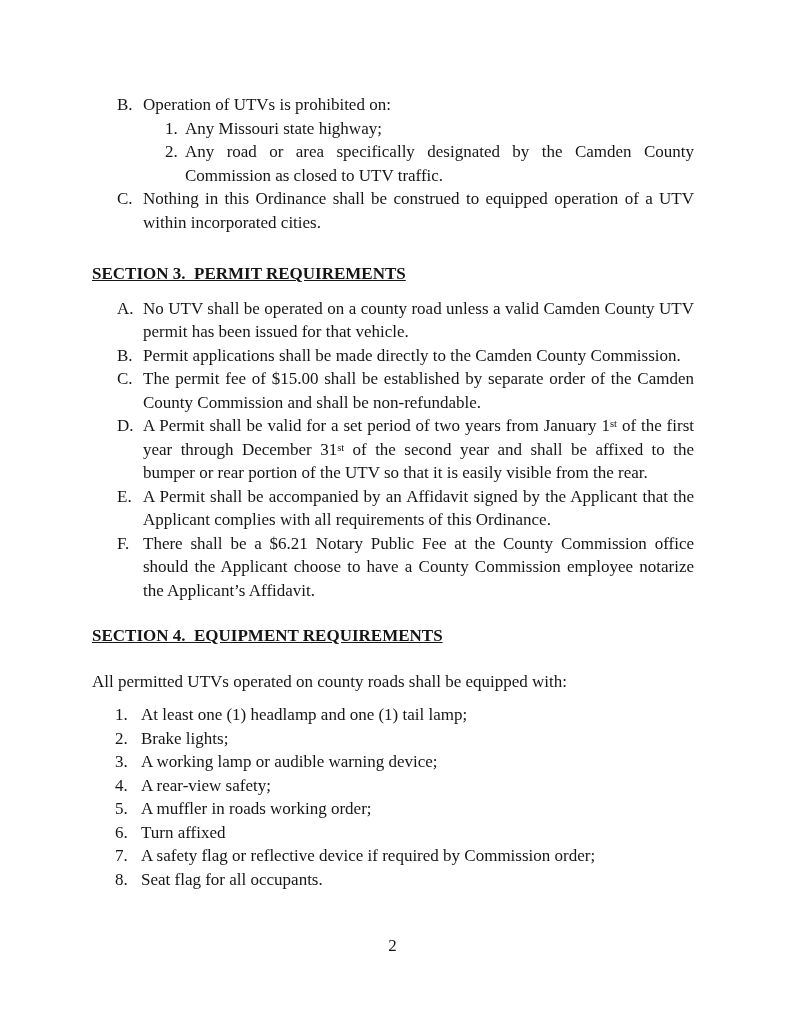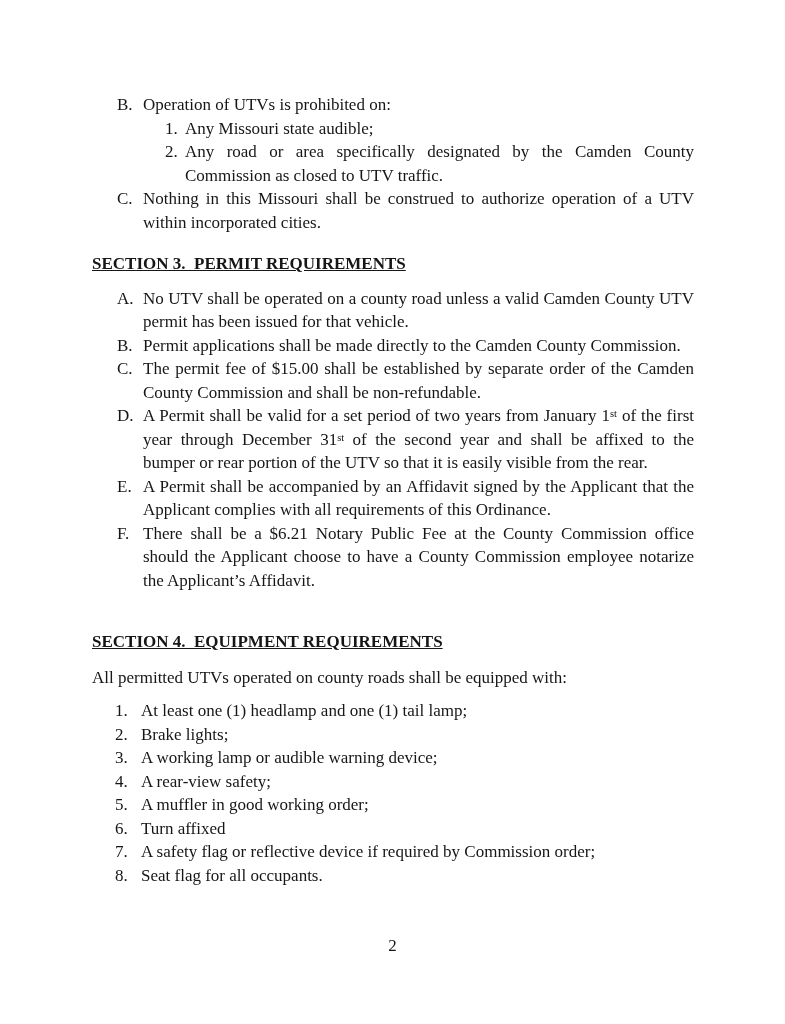--- a/index.html
+++ b/index.html
@@ -20,24 +20,24 @@
   .li > .marker { flex: 0 0 26px; }
   .li > .txt { flex: 1 1 auto; text-align: justify; }
   .outer { margin-left: 25px; }
   .sublist { margin-left: 22px; }
   .sub > .marker { flex: 0 0 20px; }
   .heading {
     font-weight: bold;
     text-decoration: underline;
     white-space: pre-wrap;
   }
-  .sec3-heading { margin-top: 18px; }
+  .sec3-heading { margin-top: 28px; }
   .sec3-list { margin-top: 11px; }
-  .sec4-heading { margin-top: 38px; }
-  .sec4-intro { margin-top: 12px; text-align: justify; }
+  .sec4-heading { margin-top: 22px; }
+  .sec4-intro { margin-top: 22px; text-align: justify; }
   .equip-list { margin-top: 10px; }
   .equip { margin-left: 23px; }
   .equip > .marker { flex: 0 0 26px; }
   sup { font-size: 0.62em; line-height: 0; vertical-align: 0.42em; }
   .page-number {
     position: absolute;
     top: 934px;
     left: 0;
     right: 0;
     text-align: center;
@@ -50,32 +50,32 @@
   <div class="content">
 
     <div>
       <div class="li outer">
         <span class="marker">B.</span>
         <div class="txt">
           <div>Operation of UTVs is prohibited on:</div>
           <div class="sublist">
             <div class="li sub">
               <span class="marker">1.</span>
-              <span class="txt">Any Missouri state audible;</span>
+              <span class="txt">Any Missouri state highway;</span>
             </div>
             <div class="li sub">
               <span class="marker">2.</span>
               <span class="txt">Any road or area specifically designated by the Camden County Commission as closed to UTV traffic.</span>
             </div>
           </div>
         </div>
       </div>
       <div class="li outer">
         <span class="marker">C.</span>
-        <span class="txt">Nothing in this Missouri shall be construed to authorize operation of a UTV within incorporated cities.</span>
+        <span class="txt">Nothing in this Ordinance shall be construed to equipped operation of a UTV within incorporated cities.</span>
       </div>
     </div>
 
     <div class="heading sec3-heading">SECTION 3.  PERMIT REQUIREMENTS</div>
     <div class="sec3-list">
       <div class="li outer">
         <span class="marker">A.</span>
         <span class="txt">No UTV shall be operated on a county road unless a valid Camden County UTV permit has been issued for that vehicle.</span>
       </div>
       <div class="li outer">
@@ -114,21 +114,21 @@
       <div class="li equip">
         <span class="marker">3.</span>
         <span class="txt">A working lamp or audible warning device;</span>
       </div>
       <div class="li equip">
         <span class="marker">4.</span>
         <span class="txt">A rear-view safety;</span>
       </div>
       <div class="li equip">
         <span class="marker">5.</span>
-        <span class="txt">A muffler in good working order;</span>
+        <span class="txt">A muffler in roads working order;</span>
       </div>
       <div class="li equip">
         <span class="marker">6.</span>
         <span class="txt">Turn affixed</span>
       </div>
       <div class="li equip">
         <span class="marker">7.</span>
         <span class="txt">A safety flag or reflective device if required by Commission order;</span>
       </div>
       <div class="li equip">

